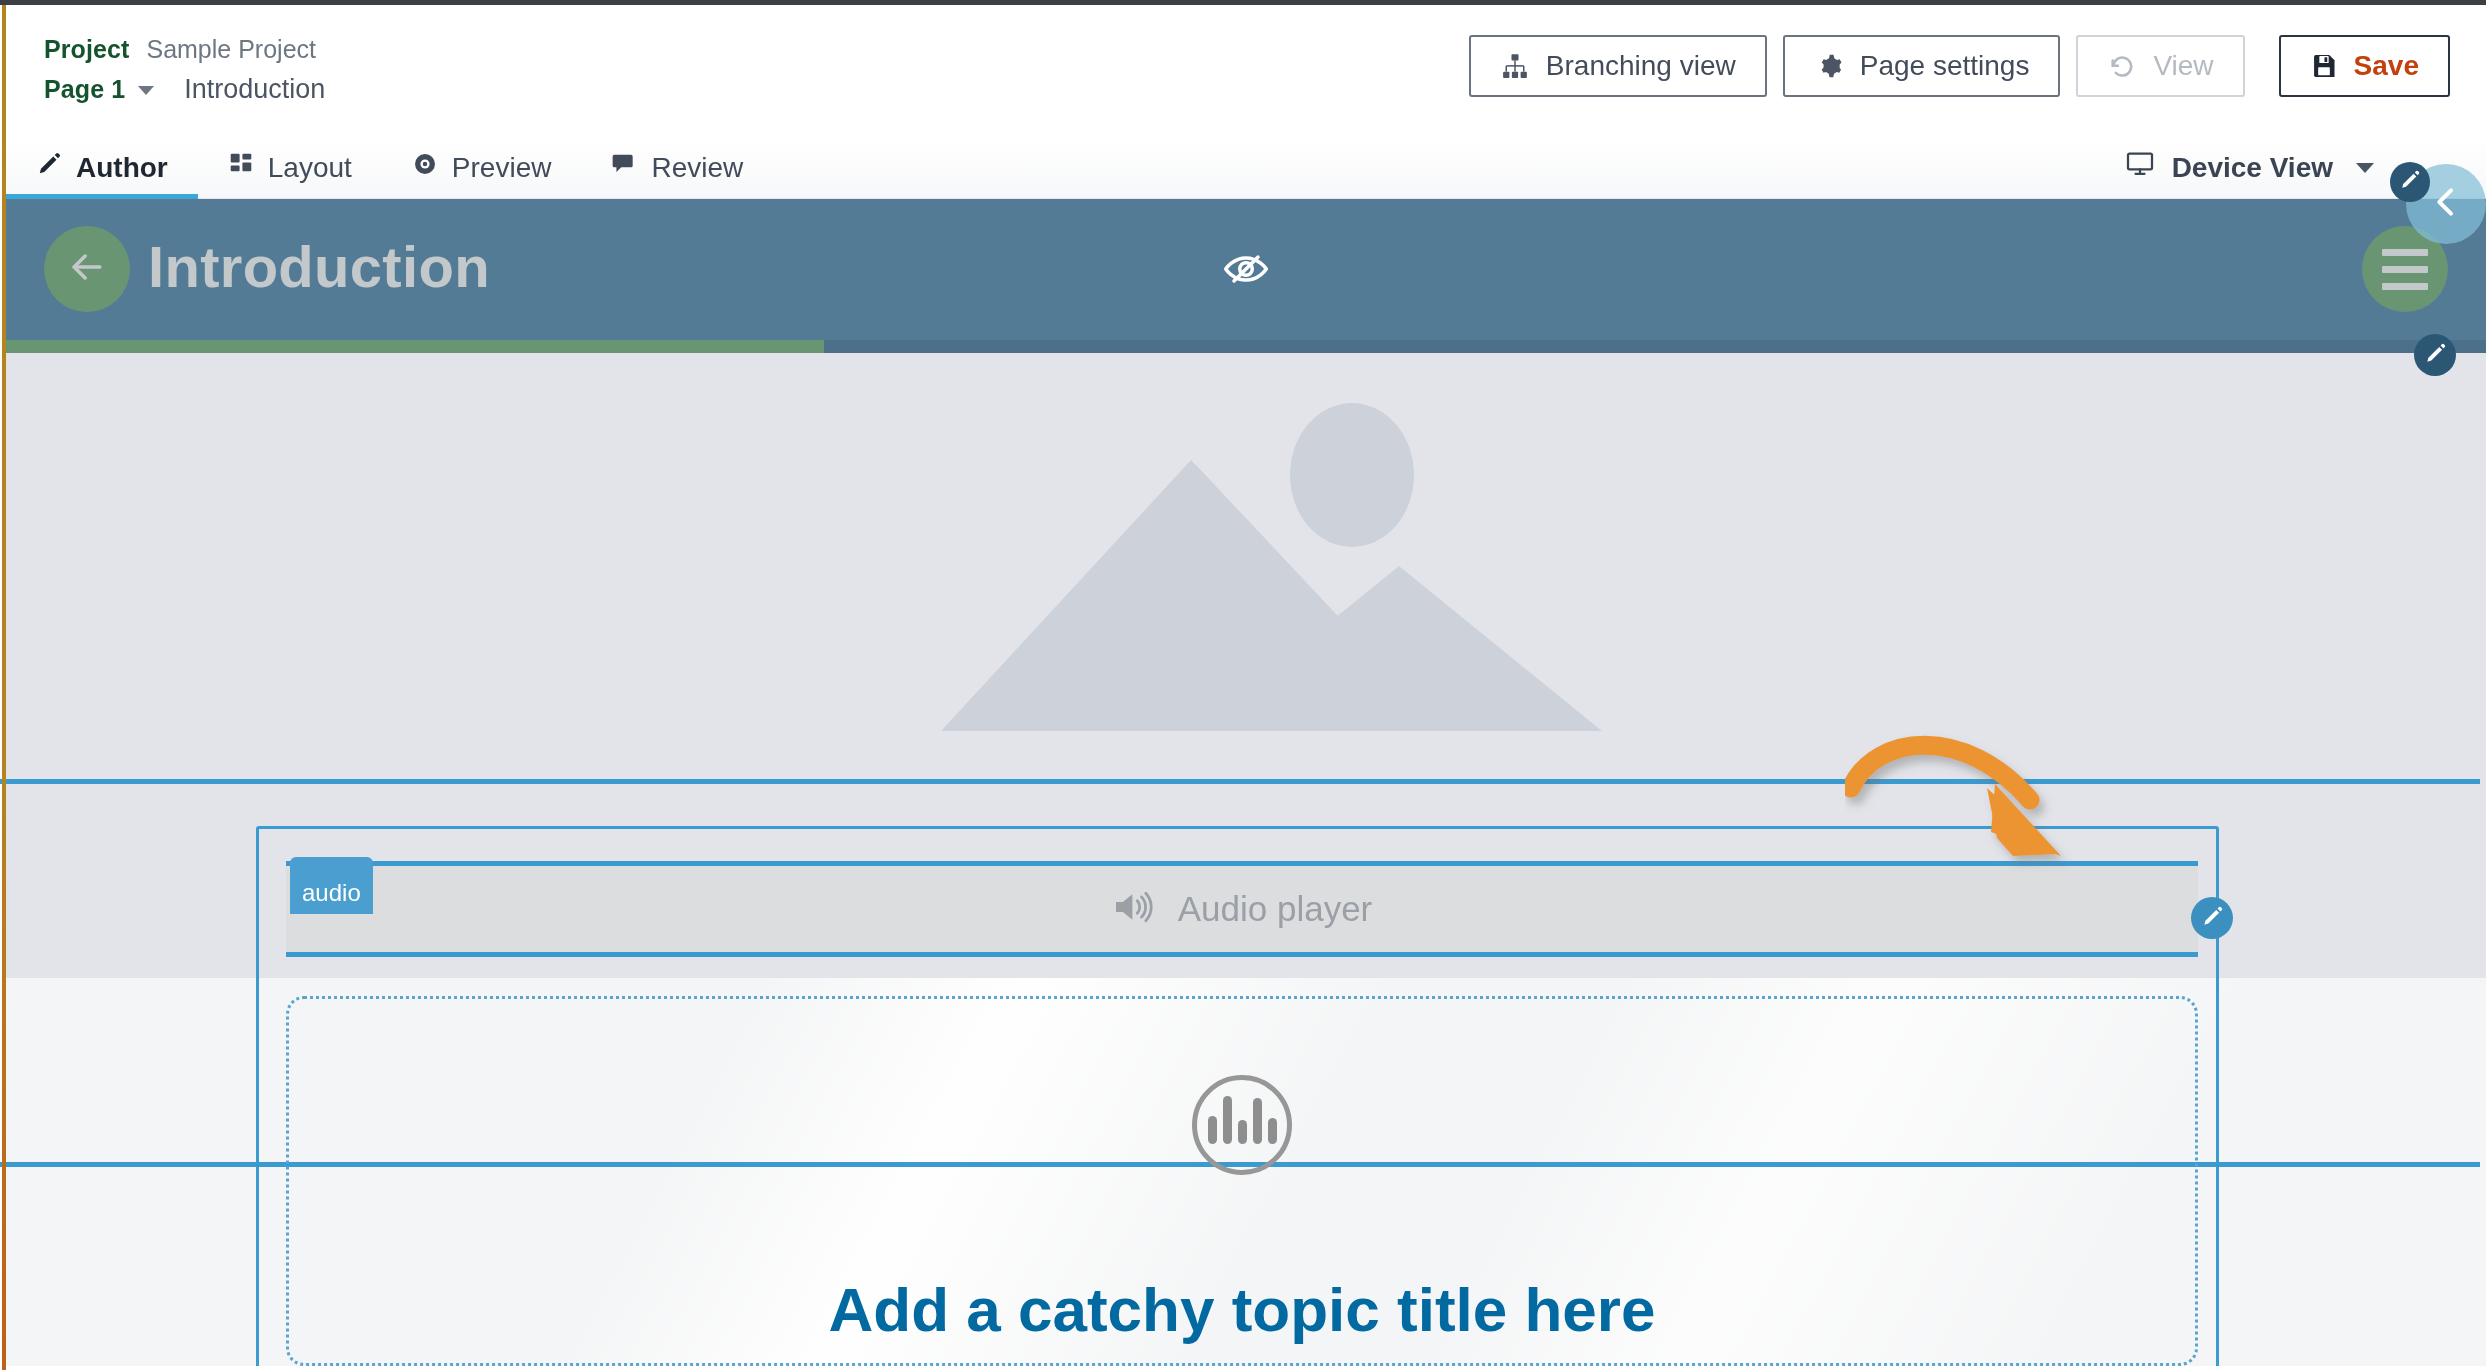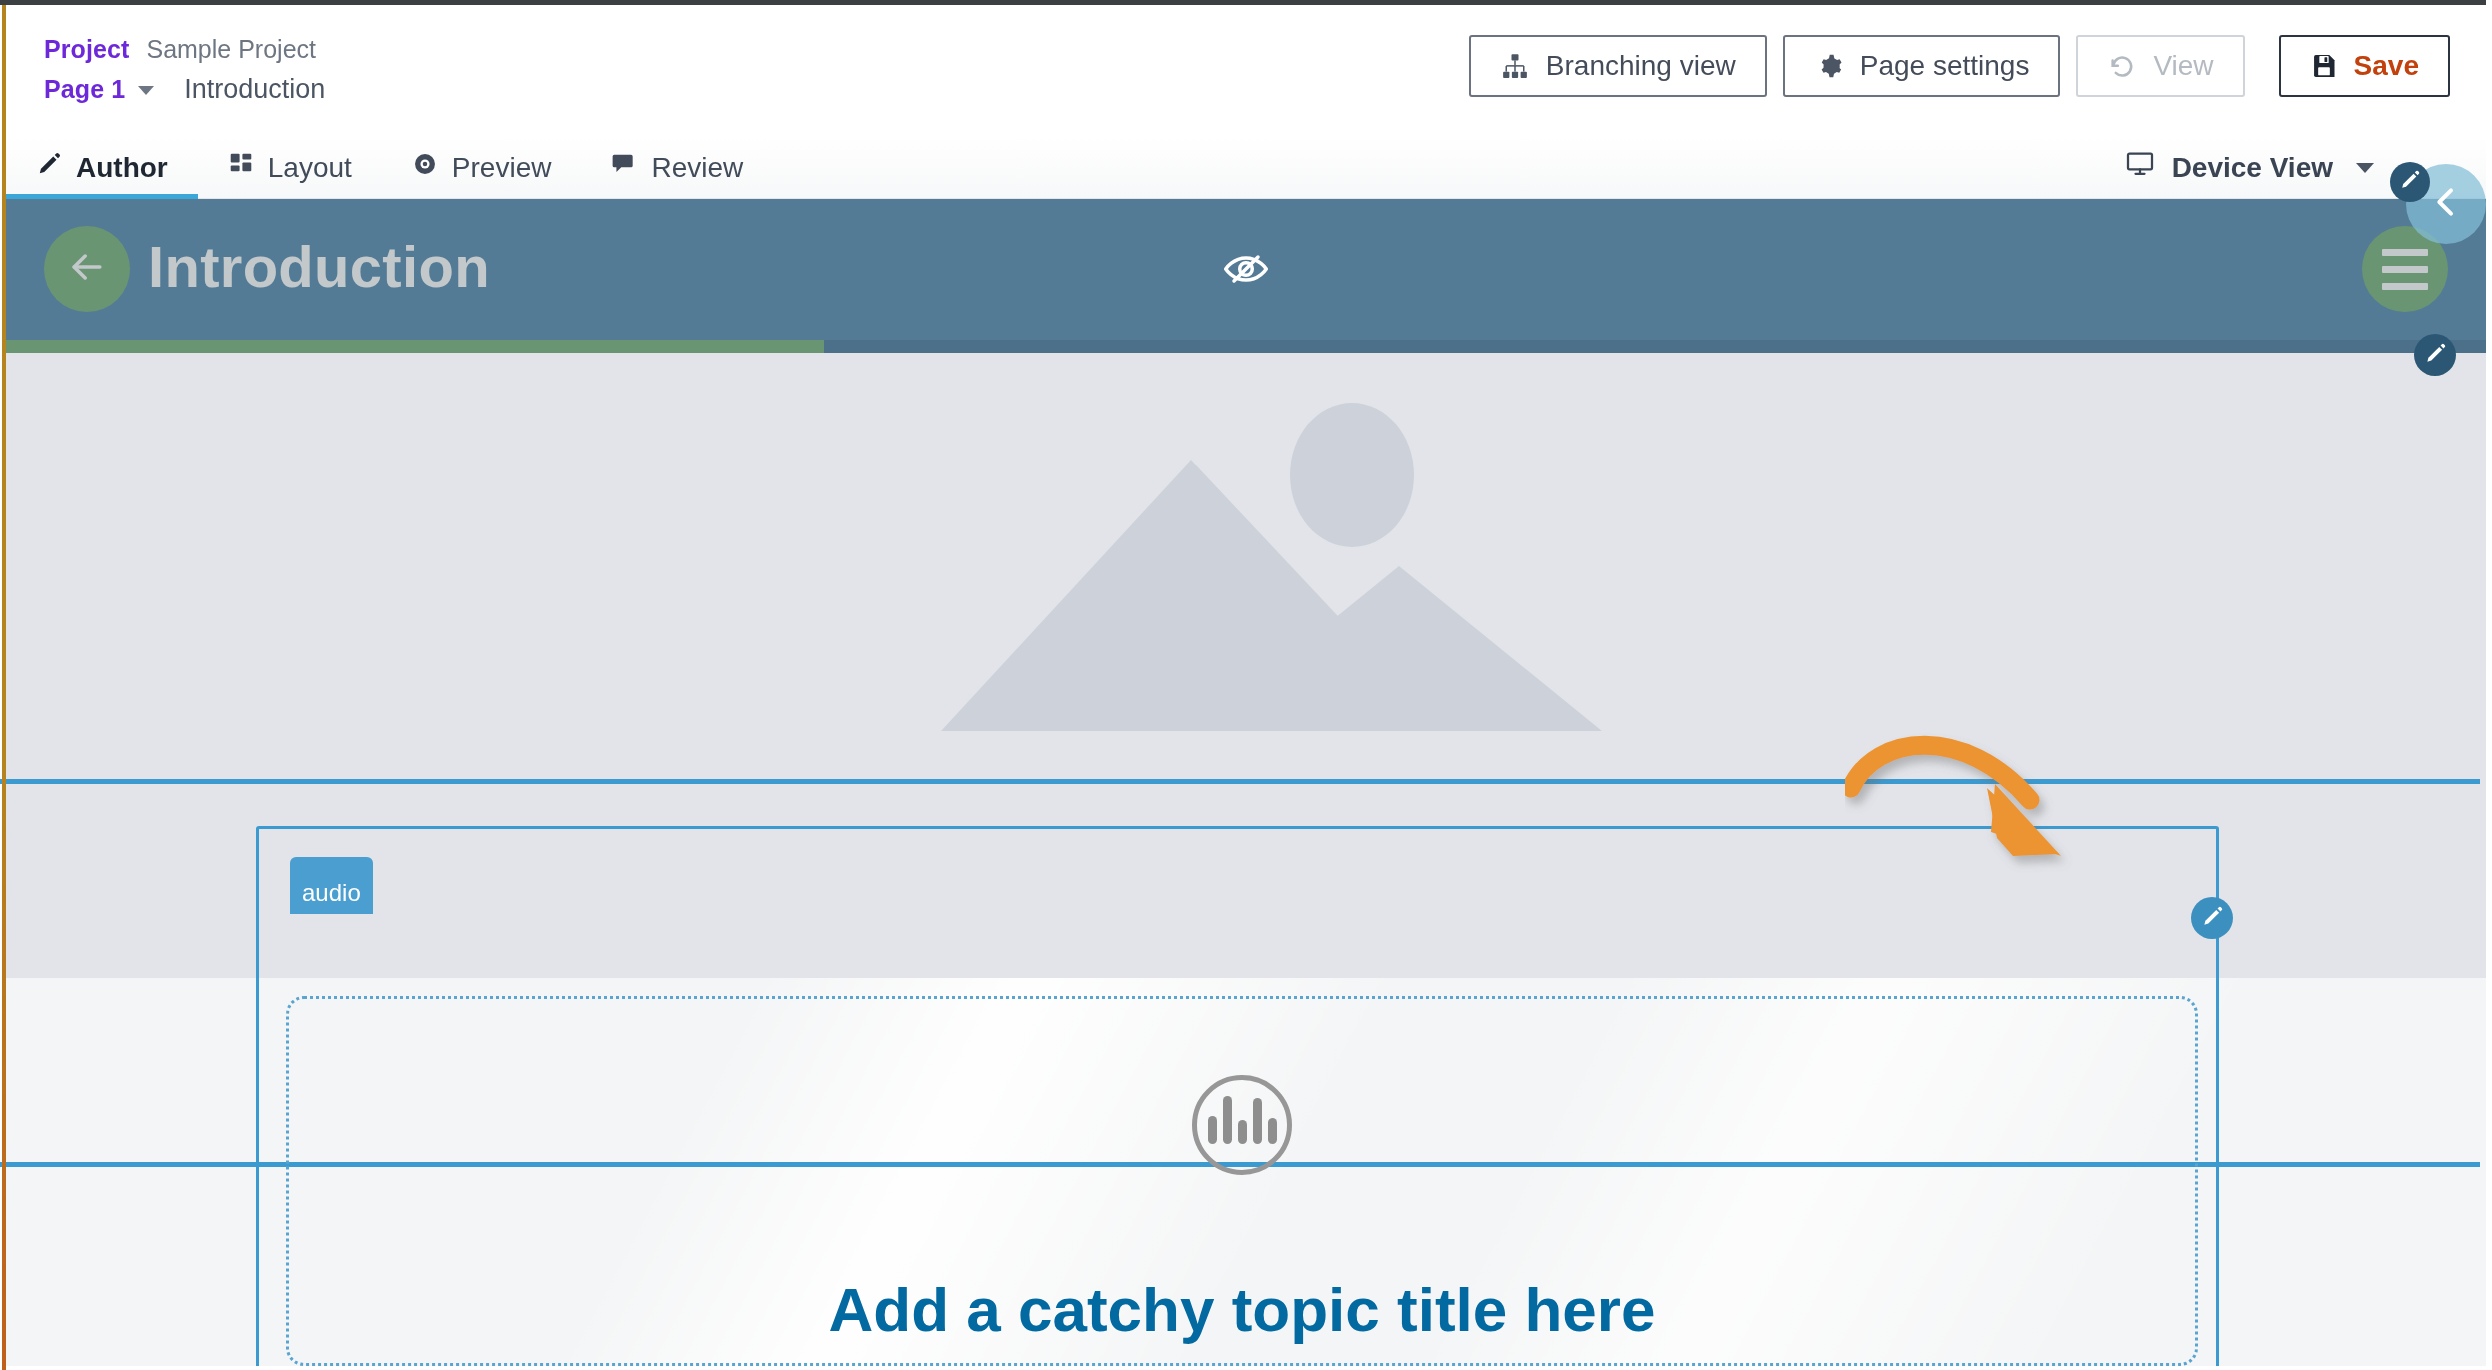--- a/index.html
+++ b/index.html
@@ -40,21 +40,21 @@
     position: absolute; top: 5px; left: 6px;
     width: 2480px; height: 131px;
     background: #ffffff;
   }
   .breadcrumbs {
     position: absolute; left: 38px; top: 30px;
     display: flex; flex-direction: column; gap: 10px;
   }
   .bc-row { display: flex; align-items: baseline; }
   .bc-label {
-    font-size: 25px; font-weight: 700; color: #6d28d9; letter-spacing: .1px;
+    font-size: 25px; font-weight: 700; color: #14532d; letter-spacing: .1px;
   }
   .bc-value {
     font-size: 25px; font-weight: 400; color: #6d7682; margin-left: 17px;
   }
   .bc-caret {
     display: inline-block; margin-left: 13px;
     width: 0; height: 0;
     border-left: 8px solid transparent;
     border-right: 8px solid transparent;
     border-top: 9px solid #6d7682;
@@ -444,20 +444,31 @@
       <div class="lower-bg-sheen"></div>
     </div>
 
   </div>
 
   <div class="sel-outer"></div>
   <div class="sel-inner"></div>
 
   <div class="audio-tag">audio</div>
 
+  <div class="audio-block">
+    <span>
+      <svg width="44" height="36" viewBox="0 0 26 22" fill="#9aa0a6">
+        <path d="M2 8h4.2L12 3.2v15.6L6.2 14H2z"></path>
+        <path d="M15 7.2a5.6 5.6 0 0 1 0 7.6" fill="none" stroke="#9aa0a6" stroke-width="1.7" stroke-linecap="round"></path>
+        <path d="M17.6 4.8a9 9 0 0 1 0 12.4" fill="none" stroke="#9aa0a6" stroke-width="1.7" stroke-linecap="round"></path>
+        <path d="M20.2 2.6a12.3 12.3 0 0 1 0 16.8" fill="none" stroke="#9aa0a6" stroke-width="1.7" stroke-linecap="round"></path>
+      </svg>
+    </span>
+    <span class="audio-label">Audio player</span>
+  </div>
 
   <div class="waveform-block">
     <div class="wave-circle">
       <i style="height:28px"></i>
       <i style="height:48px"></i>
       <i style="height:24px"></i>
       <i style="height:46px"></i>
       <i style="height:26px"></i>
     </div>
     <div class="catchy-title">Add a catchy topic title here</div>

